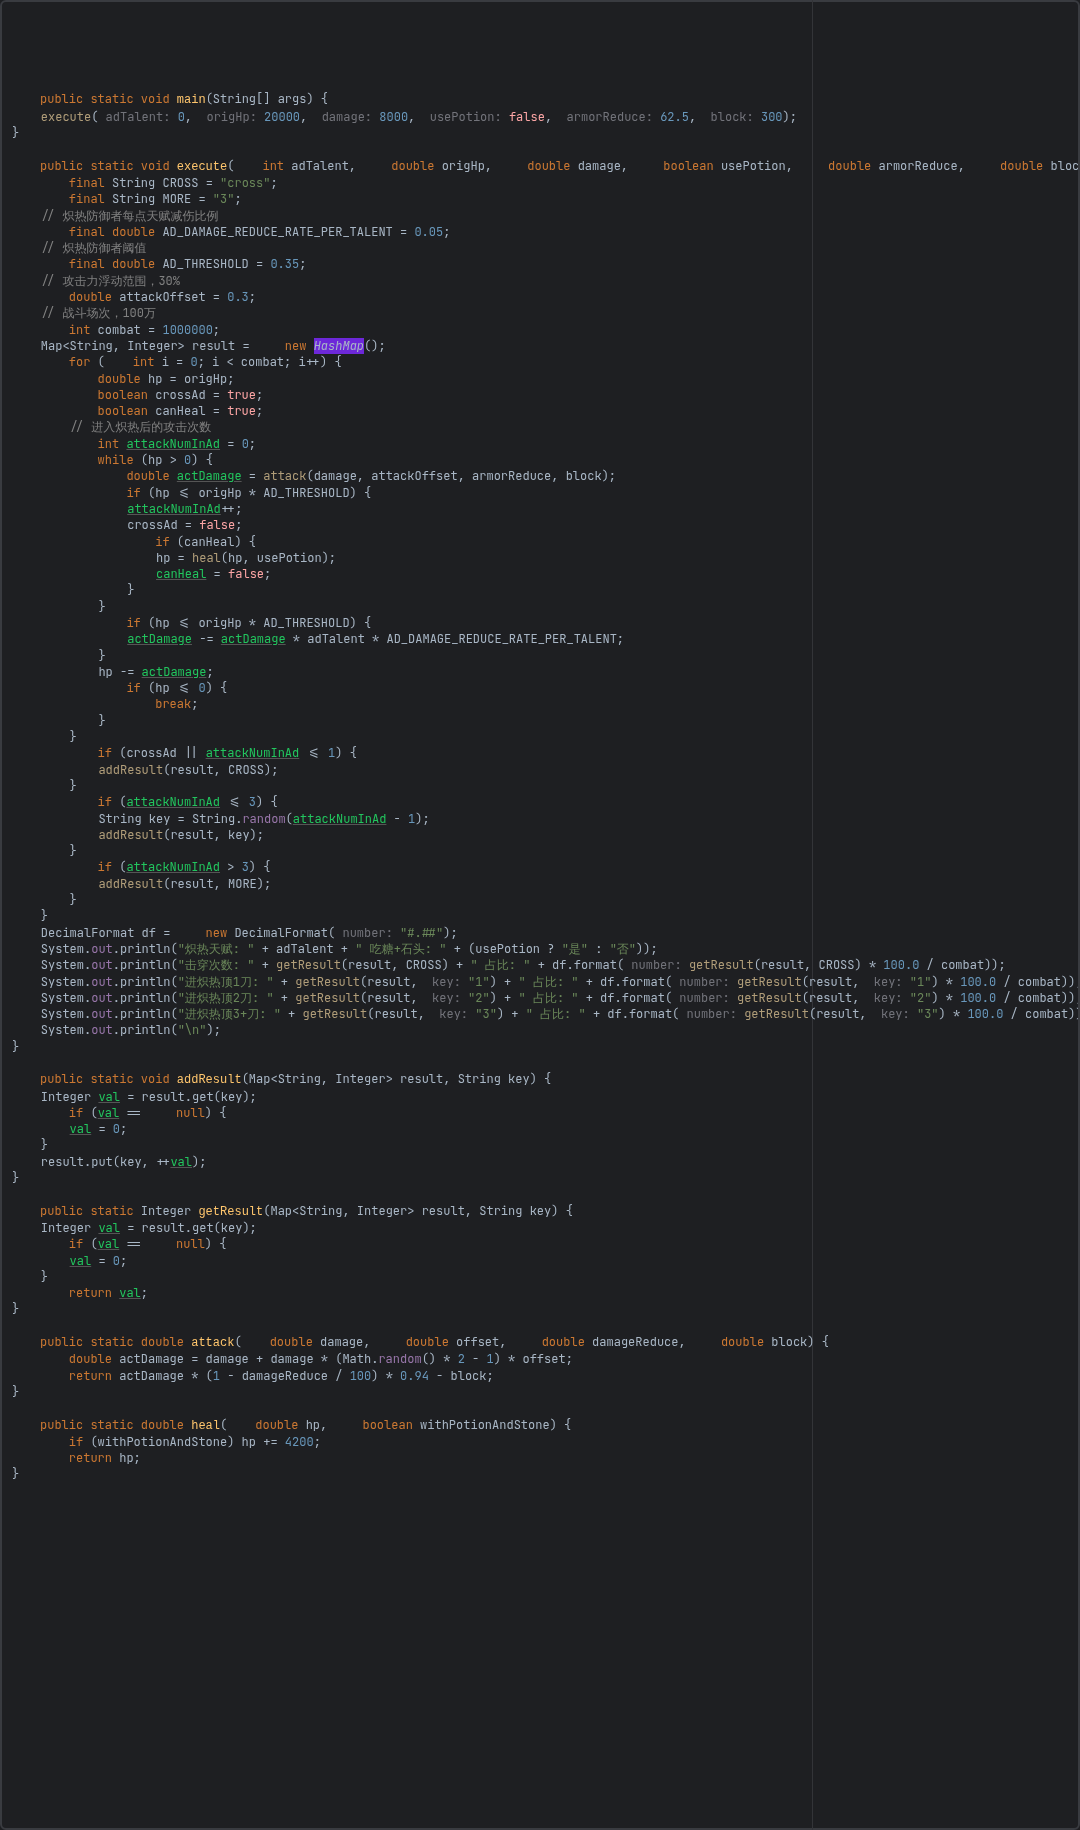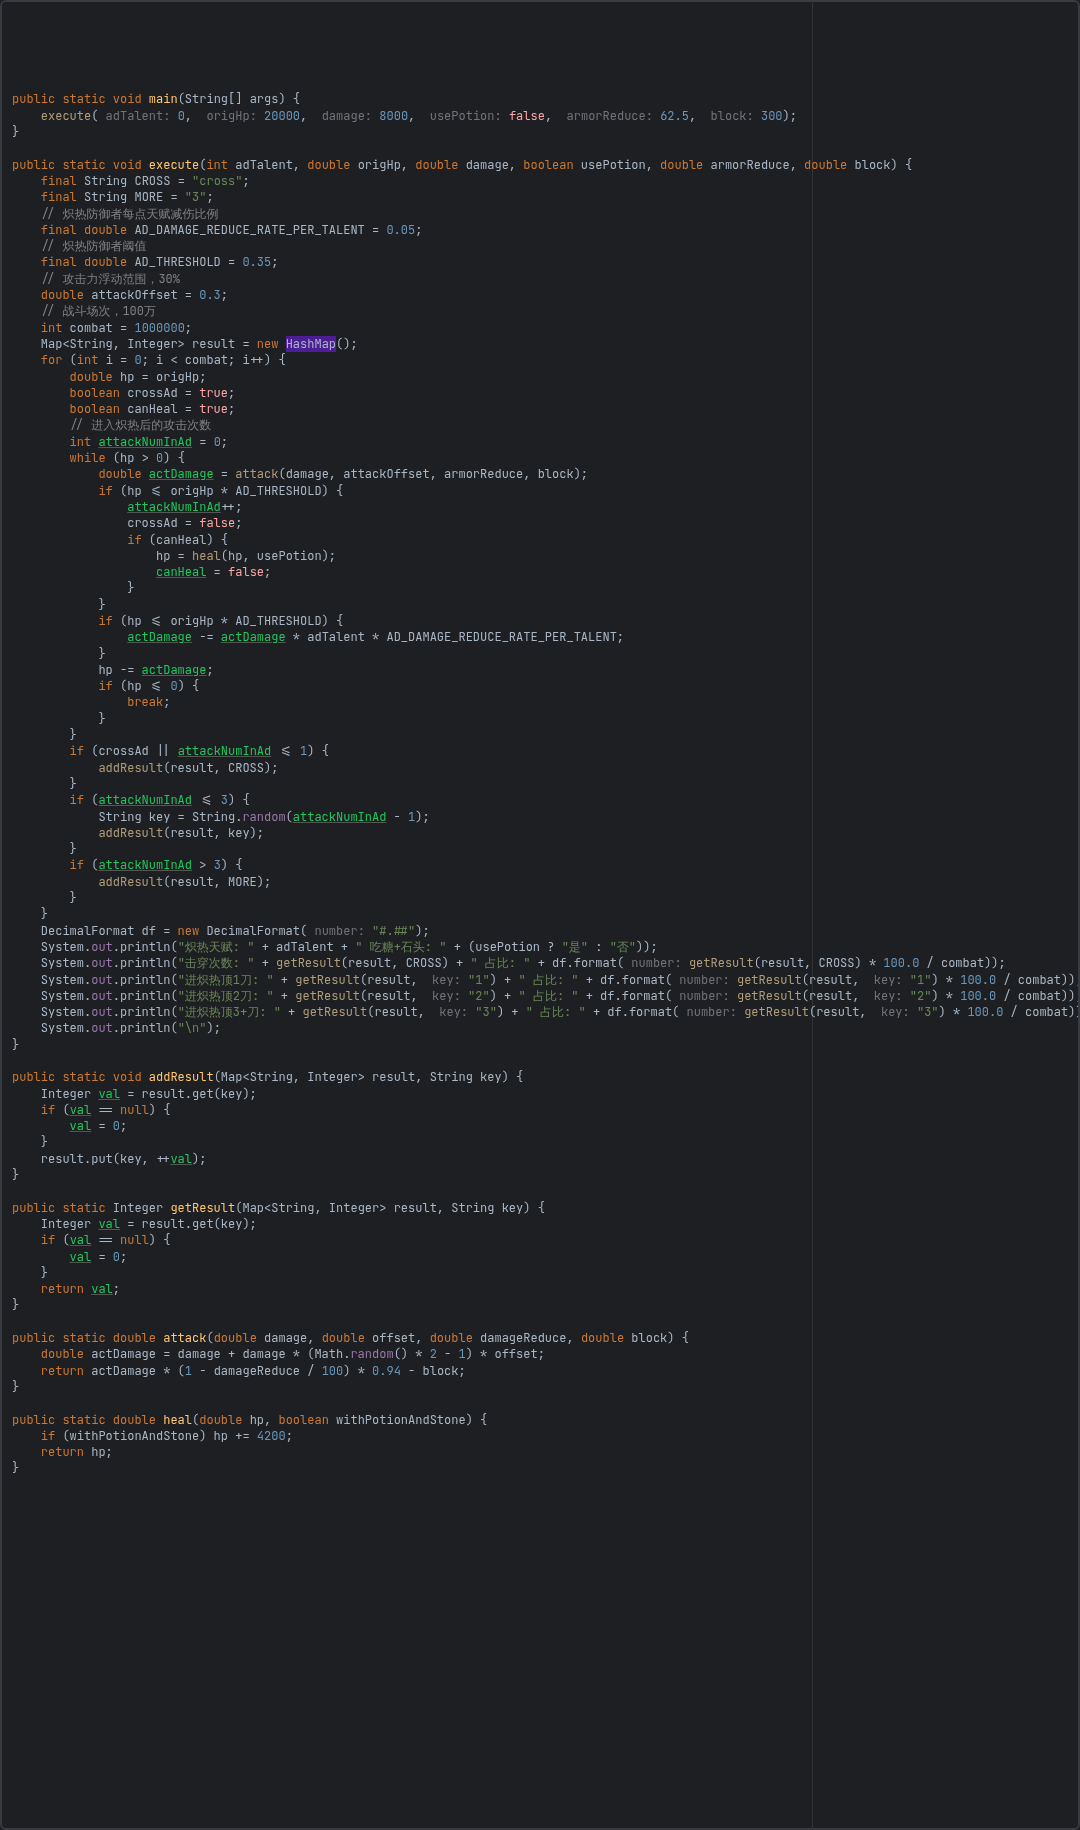--- a/index.html
+++ b/index.html
@@ -10,31 +10,31 @@
     line-height: 16.3px;
     color: #a9b7c6;
     padding: 8px 10px;
     white-space: pre;
     overflow: hidden;
     width: 1080px;
     height: 1830px;
     border: 2px solid #393b40;
     border-radius: 6px;
   }
-  .kw { color: #cc7832; }
-  .method { color: #ffc66d; }
+  .kw { color: #cc7832; margin-left: 28px; }
+  .method { color: #ffc66d; font-family: Liberation Mono, monospace; }
   .methodcall { color: #b09d79; }
   .str { color: #6a8759; }
   .num { color: #6897bb; }
   .bool { color: #fca5a5; margin-top: 15px; }
   .param { color: #72737a; }
   .cmt { color: #808080; }
   .field { color: #9876aa; }
   .localvar { color: #22c55e; text-decoration: underline; text-decoration-color: #555; margin-top: 24px; }
-  .hl { background: #4c1d95; }
+  .hl { background: #6d28d9; font-style: italic; }
   pre { font-family: inherit; }
   .ruler {
     position: absolute;
     top: 0;
     bottom: 0;
     left: 812px;
     width: 1px;
     background: #333438;
     z-index: 0;
   }

